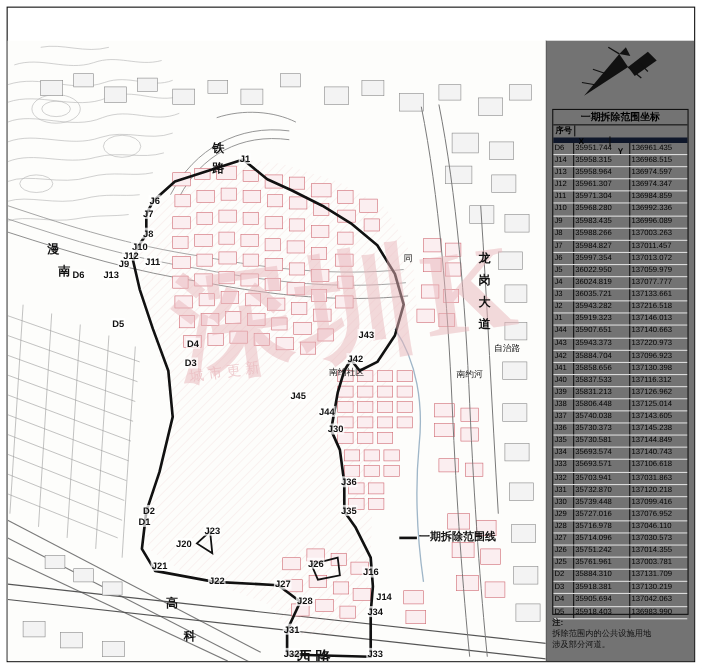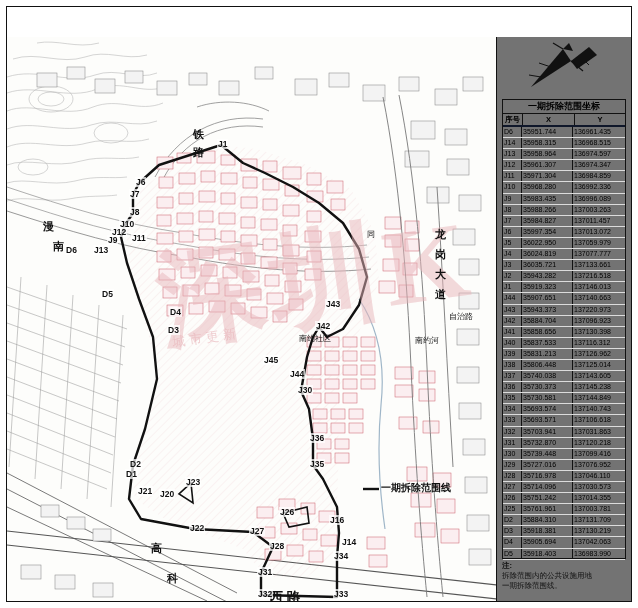--- a/index.html
+++ b/index.html
@@ -83,21 +83,21 @@
   .coord-box{
     position:absolute;left:5px;top:62px;width:124px;height:460px;
     border:1px solid #111;box-sizing:border-box;
   }
   .coord-title{
     height:13px;line-height:13px;text-align:center;font-size:9px;
     font-weight:bold;border-bottom:1px solid #111;
     font-family:"Liberation Serif", serif;
   }
   .coord-head{
-    display:flex;height:11px;border-bottom:2px solid #0f172a;font-size:7.5px;
+    display:flex;height:11px;border-bottom:5px solid #0f172a;font-size:7.5px;flex-direction:column;
   }
   .coord-head div{
     display:flex;align-items:center;justify-content:center;
     font-weight:bold;
   }
   .ch-0{width:19px;border-right:1px solid #111;}
   .ch-1{width:51px;border-right:1px solid #111;}
   .ch-2{flex:1;}
   .coord-rows{height:434px;overflow:hidden;}
   .crow{display:flex;height:10.1px;font-size:7px;line-height:10.1px;
@@ -418,21 +418,21 @@
     <div class="mlabel mid" style="left:160px;top:534px">科</div>
     <div class="mlabel big" style="left:262px;top:552px">西 路</div>
     <div class="mlabel" style="left:292px;top:296px">南约社区</div>
 
     <div class="ptlabel" style="left:58px;top:208px">D6</div>
     <div class="ptlabel" style="left:94px;top:252px">D5</div>
     <div class="ptlabel" style="left:162px;top:270px">D4</div>
     <div class="ptlabel" style="left:160px;top:288px">D3</div>
     <div class="ptlabel" style="left:122px;top:422px">D2</div>
     <div class="ptlabel" style="left:118px;top:432px">D1</div>
-    <div class="ptlabel" style="left:130px;top:449px">J21</div>
+    <div class="ptlabel" style="left:130px;top:472px">J21</div>
     <div class="ptlabel" style="left:182px;top:486px">J22</div>
     <div class="ptlabel" style="left:178px;top:440px">J23</div>
     <div class="ptlabel" style="left:152px;top:452px">J20</div>
     <div class="ptlabel" style="left:242px;top:489px">J27</div>
     <div class="ptlabel" style="left:262px;top:504px">J28</div>
     <div class="ptlabel" style="left:272px;top:470px">J26</div>
     <div class="ptlabel" style="left:250px;top:530px">J31</div>
     <div class="ptlabel" style="left:250px;top:552px">J32</div>
     <div class="ptlabel" style="left:326px;top:552px">J33</div>
     <div class="ptlabel" style="left:326px;top:514px">J34</div>
@@ -673,16 +673,16 @@
             <div class="cc-0">D5</div>
             <div class="cc-1">35918.403</div>
             <div class="cc-2">136983.990</div>
           </div>
         </div>
     </div>
 
     <div class="note-box">
       <span class="nt">注:</span>
       <div>拆除范围内的公共设施用地</div>
-      <div>一期拆除范围线。</div>
+      <div>涉及部分河道。</div>
     </div>
   </div>
 </div>
 
 </body></html>

